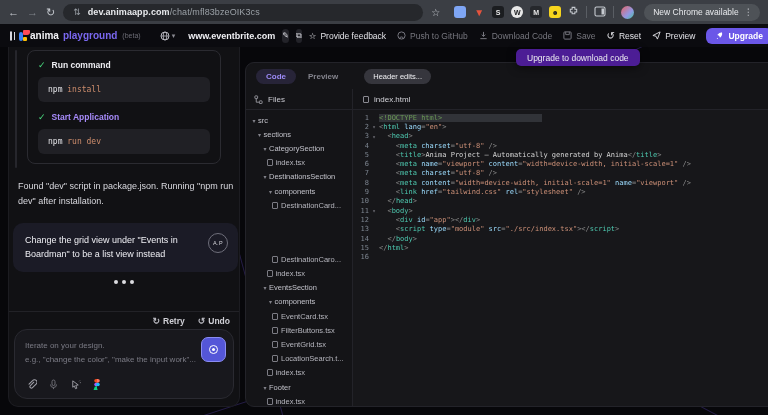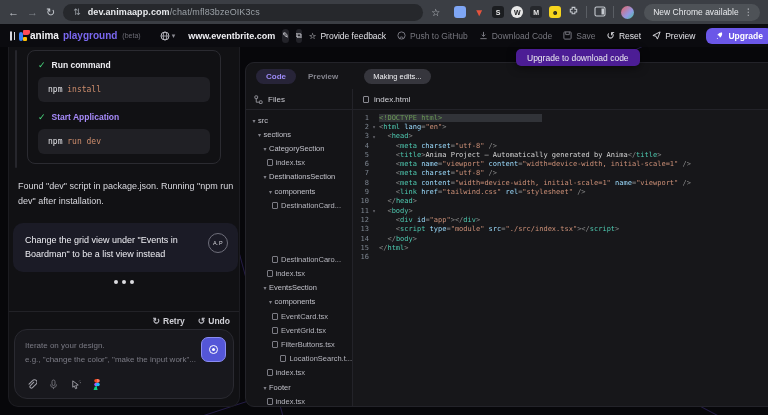--- a/index.html
+++ b/index.html
@@ -346,21 +346,21 @@
             </svg>
         </span>
       </div>
     </div>
   </div>
 
   <div class="workspace">
     <div class="ws-header">
       <span class="tab-code">Code</span>
       <span class="tab-preview">Preview</span>
-      <span class="edits-badge">Making edits...</span>
+      <span class="edits-badge">Header edits...</span>
     </div>
     <div class="ws-body">
       <div class="files-pane">
         <div class="files-header">
           <svg width="9" height="9" viewBox="0 0 10 10">
               <rect x="1" y="1" width="3" height="3" rx=".5" fill="none" stroke="#9a9aa2" stroke-width="1"></rect>
               <path d="M2.5 4v4h3" fill="none" stroke="#9a9aa2" stroke-width="1"></path>
               <rect x="6" y="6.5" width="3" height="3" rx=".5" fill="none" stroke="#9a9aa2" stroke-width="1"></rect>
             </svg>
           <span>Files</span>
@@ -409,27 +409,27 @@
             <div class="tree-item" style="padding-left: 20.5px;">
               <span class="tchev">▾</span>
               <span>components</span>
             </div>
             <div class="tree-item file" style="padding-left: 26px;">
               <span class="fico"></span>
               <span>EventCard.tsx</span>
             </div>
             <div class="tree-item file" style="padding-left: 26px;">
               <span class="fico"></span>
+              <span>FilterButtons.tsx</span>
+            </div>
+            <div class="tree-item file" style="padding-left: 26px;">
+              <span class="fico"></span>
               <span>EventGrid.tsx</span>
             </div>
             <div class="tree-item file" style="padding-left: 26px;">
-              <span class="fico"></span>
-              <span>FilterButtons.tsx</span>
-            </div>
-            <div class="tree-item file" style="padding-left: 26px; justify-content: flex-end;">
               <span class="fico"></span>
               <span>LocationSearch.t...</span>
             </div>
             <div class="tree-item file" style="padding-left: 20.5px;">
               <span class="fico"></span>
               <span>index.tsx</span>
             </div>
             <div class="tree-item" style="padding-left: 15px;">
               <span class="tchev">▾</span>
               <span>Footer</span>

